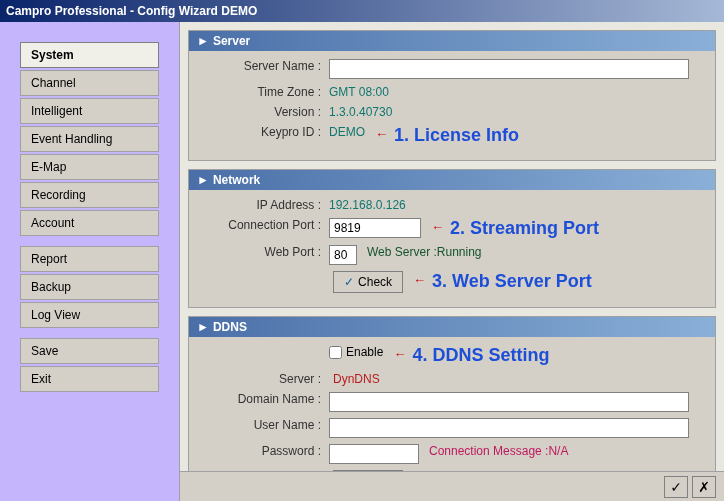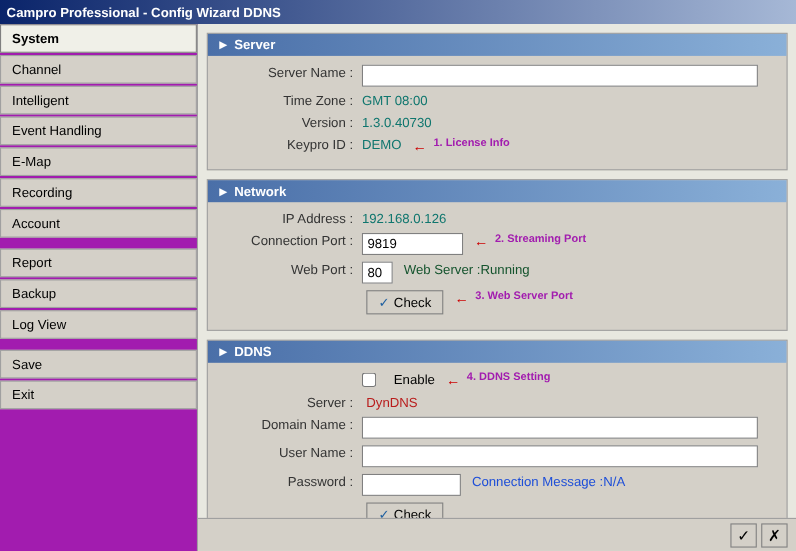--- a/index.html
+++ b/index.html
@@ -20,23 +20,23 @@
       height: 22px;
       display: flex;
       align-items: center;
     }
     .main-container {
       display: flex;
       height: calc(501px - 22px);
     }
     .sidebar {
       width: 180px;
-      background: #a21caf;
+      background: #c4b5fd;
       border-right: 1px solid #a0a0a0;
-      padding: 0;
+      padding: 20px;
     }
     .sidebar-btn {
       display: block;
       width: 100%;
       text-align: left;
       padding: 5px 10px;
       margin-bottom: 2px;
       background: #d4d0c8;
       border: 1px solid #a0a0a0;
       cursor: pointer;
@@ -127,46 +127,46 @@
     }
     .annotation-arrow {
       color: #cc0000;
       font-size: 13px;
       font-weight: bold;
       margin-left: 10px;
       display: inline-flex;
       align-items: center;
     }
     .annotation-text {
-      color: #a21caf;
-      font-size: 10px;
+      color: #1d4ed8;
+      font-size: 18px;
       font-weight: bold;
       margin-left: 6px;
     }
     .checkbox-label {
       display: flex;
       align-items: center;
-      gap: 16px;
+      gap: 4px;
     }
     input[type="checkbox"] {
       margin: 0;
     }
     .ddns-server-value {
       color: #b91c1c;
       margin-left: 4px;
     }
     .domain-input, .user-input {
       width: 360px;
     }
     .password-input {
       width: 90px;
     }
     .conn-msg {
       margin-left: 10px;
-      color: #1d4ed8;
+      color: #be185d;
     }
     .bottom-bar {
       position: absolute;
       bottom: 0;
       right: 0;
       width: calc(724px - 180px);
       background: #d4d0c8;
       border-top: 1px solid #a0a0a0;
       padding: 4px 8px;
       display: flex;
@@ -183,21 +183,21 @@
       display: flex;
       align-items: center;
       justify-content: center;
       font-size: 14px;
     }
   </style>
 </head>
 <body>
 
 <div class="title-bar">
-  <span>Campro Professional - Config Wizard DDNS</span>
+  <span>Campro Professional - Config Wizard DEMO</span>
 </div>
 
 <div class="main-container">
 
   <div class="sidebar">
     <button class="sidebar-btn active">System</button>
     <button class="sidebar-btn">Channel</button>
     <button class="sidebar-btn">Intelligent</button>
     <button class="sidebar-btn">Event Handling</button>
     <button class="sidebar-btn">E-Map</button>

